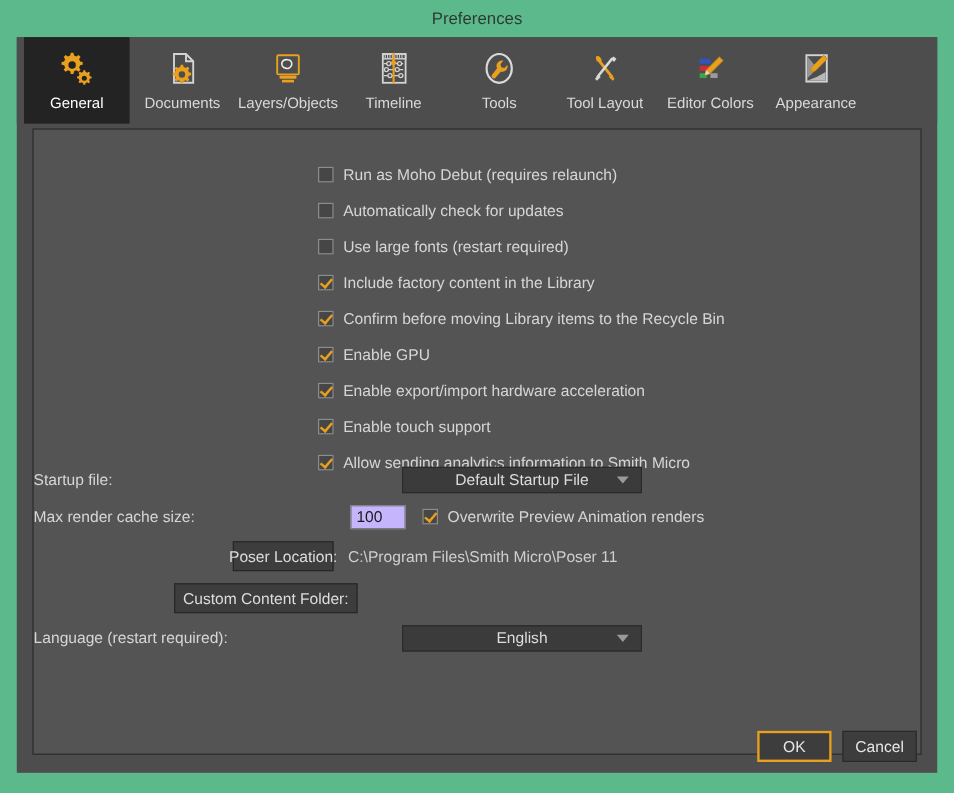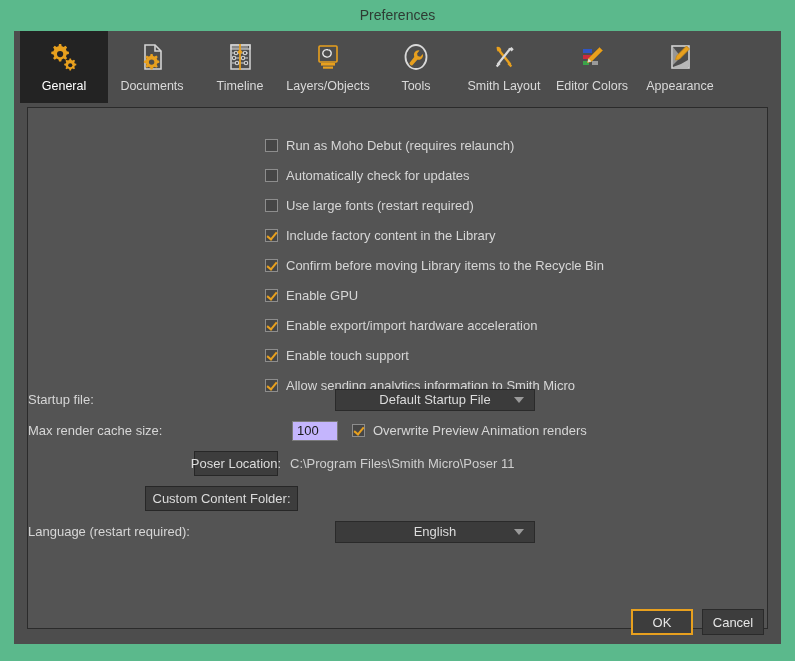--- a/index.html
+++ b/index.html
@@ -283,20 +283,32 @@
               <path d="M13.6 13 l2 0 0.45 1.9 a5.4 5.4 0 0 1 1.65 0.7 l1.65-1.05 1.4 1.4 -1.05 1.65 a5.4 5.4 0 0 1 0.7 1.65 l1.9 0.45 0 2 -1.9 0.45 a5.4 5.4 0 0 1-0.7 1.65 l1.05 1.65 -1.4 1.4 -1.65-1.05 a5.4 5.4 0 0 1-1.65 0.7 l-0.45 1.9 -2 0 -0.45-1.9 a5.4 5.4 0 0 1-1.65-0.7 l-1.65 1.05 -1.4-1.4 1.05-1.65 a5.4 5.4 0 0 1-0.7-1.65 l-1.9-0.45 0-2 1.9-0.45 a5.4 5.4 0 0 1 0.7-1.65 l-1.05-1.65 1.4-1.4 1.65 1.05 a5.4 5.4 0 0 1 1.65-0.7 z"></path>
               <circle cx="14.6" cy="21.1" r="2.7" fill="#4d4d4d"></circle>
             </g>
           </svg>
         </span>
         <span class="tab-label">Documents</span>
       </div>
 
       <div class="tab">
         <span class="tab-icon">
+          <svg width="32" height="32" viewBox="0 0 32 32">
+            <rect x="7" y="5" width="18" height="16" rx="1" fill="none" stroke="#e8a01e" stroke-width="1.6"></rect>
+            <path d="M11 11 a4.2 3.6 0 0 1 5-2.2 a3.4 3.4 0 0 1 3 4.6 a4 4 0 0 1-5 2.4 a3.6 3.6 0 0 1-3-4.8 z" fill="none" stroke="#e8e8e8" stroke-width="1.4"></path>
+            <rect x="9" y="22" width="14" height="2.6" fill="#e8a01e"></rect>
+            <rect x="11" y="25.5" width="10" height="2.2" fill="#e8a01e"></rect>
+          </svg>
+        </span>
+        <span class="tab-label">Layers/Objects</span>
+      </div>
+
+      <div class="tab">
+        <span class="tab-icon">
           <svg width="30" height="32" viewBox="0 0 30 32">
             <rect x="6" y="4" width="19" height="24" fill="none" stroke="#d3d3d3" stroke-width="1.5"></rect>
             <rect x="6" y="4" width="19" height="4" fill="none" stroke="#d3d3d3" stroke-width="1.2"></rect>
             <g stroke="#d3d3d3" stroke-width="0.9">
               <path d="M8 4.5 v3 M10 4.5 v3 M12 4.5 v3 M14 4.5 v3 M16 4.5 v3 M18 4.5 v3 M20 4.5 v3 M22 4.5 v3"></path>
             </g>
             <g stroke="#d3d3d3" stroke-width="1.1" fill="none">
               <path d="M7 12 h16 M7 17 h16 M7 22 h16"></path>
             </g>
             <g fill="#4d4d4d" stroke="#d3d3d3" stroke-width="1.1">
@@ -310,32 +322,20 @@
             <path d="M15 3 v26" stroke="#e8a01e" stroke-width="1.8"></path>
             <path d="M15 8 l2.6 3 -2.6 3 -2.6-3 z" fill="#e8a01e"></path>
           </svg>
         </span>
         <span class="tab-label">Timeline</span>
       </div>
 
       <div class="tab">
         <span class="tab-icon">
           <svg width="32" height="32" viewBox="0 0 32 32">
-            <rect x="7" y="5" width="18" height="16" rx="1" fill="none" stroke="#e8a01e" stroke-width="1.6"></rect>
-            <path d="M11 11 a4.2 3.6 0 0 1 5-2.2 a3.4 3.4 0 0 1 3 4.6 a4 4 0 0 1-5 2.4 a3.6 3.6 0 0 1-3-4.8 z" fill="none" stroke="#e8e8e8" stroke-width="1.4"></path>
-            <rect x="9" y="22" width="14" height="2.6" fill="#e8a01e"></rect>
-            <rect x="11" y="25.5" width="10" height="2.2" fill="#e8a01e"></rect>
-          </svg>
-        </span>
-        <span class="tab-label">Layers/Objects</span>
-      </div>
-
-      <div class="tab">
-        <span class="tab-icon">
-          <svg width="32" height="32" viewBox="0 0 32 32">
             <ellipse cx="16" cy="16" rx="10.5" ry="12" fill="none" stroke="#d9d9d9" stroke-width="1.8"></ellipse>
             <path d="M19.5 9.5 a4.6 4.6 0 0 0-5.3 6.4 l-4.3 5.5 a1.9 1.9 0 0 0 2.8 2.5 l4.6-5.2 a4.6 4.6 0 0 0 5.6-5.6 l-2.6 2.6 -2.6-0.6 -0.6-2.6 z" fill="#e8a01e"></path>
           </svg>
         </span>
         <span class="tab-label">Tools</span>
       </div>
 
       <div class="tab">
         <span class="tab-icon">
           <svg width="32" height="32" viewBox="0 0 32 32">
@@ -344,21 +344,21 @@
             </g>
             <path d="M8.5 6 a3.6 3.6 0 0 1 4.6 4.6 l-1.6-1.6 -1.6 0.4 -0.4 1.6 z" fill="#e8a01e"></path>
             <path d="M21 21.5 l3.2 3.2 -1.6 1.6 -3.2-3.2 z" fill="#e8a01e"></path>
             <g stroke="#d9d9d9" stroke-width="2.2" fill="none" stroke-linecap="round">
               <path d="M22 8 l-12 15"></path>
             </g>
             <path d="M23.5 6 l2.2 2.2 -2 2.4 -2.6-2.6 z" fill="#d9d9d9"></path>
             <path d="M11 21.5 l-3.2 3.2 1.6 1.6 3.2-3.2 z" fill="#d9d9d9"></path>
           </svg>
         </span>
-        <span class="tab-label">Smith Layout</span>
+        <span class="tab-label">Tool Layout</span>
       </div>
 
       <div class="tab">
         <span class="tab-icon">
           <svg width="32" height="32" viewBox="0 0 32 32">
             <rect x="7" y="8" width="9" height="4" fill="#2f55c4"></rect>
             <rect x="7" y="14" width="9" height="4" fill="#cc2b3c"></rect>
             <rect x="7" y="20" width="6" height="4" fill="#3ba34a"></rect>
             <rect x="16" y="20" width="6" height="4" fill="#9a9a9a"></rect>
             <path d="M23.5 6.5 l3 3 -11 11 -4 1 1-4 z" fill="#e8a01e" stroke="#c98a14" stroke-width="0.8"></path>

